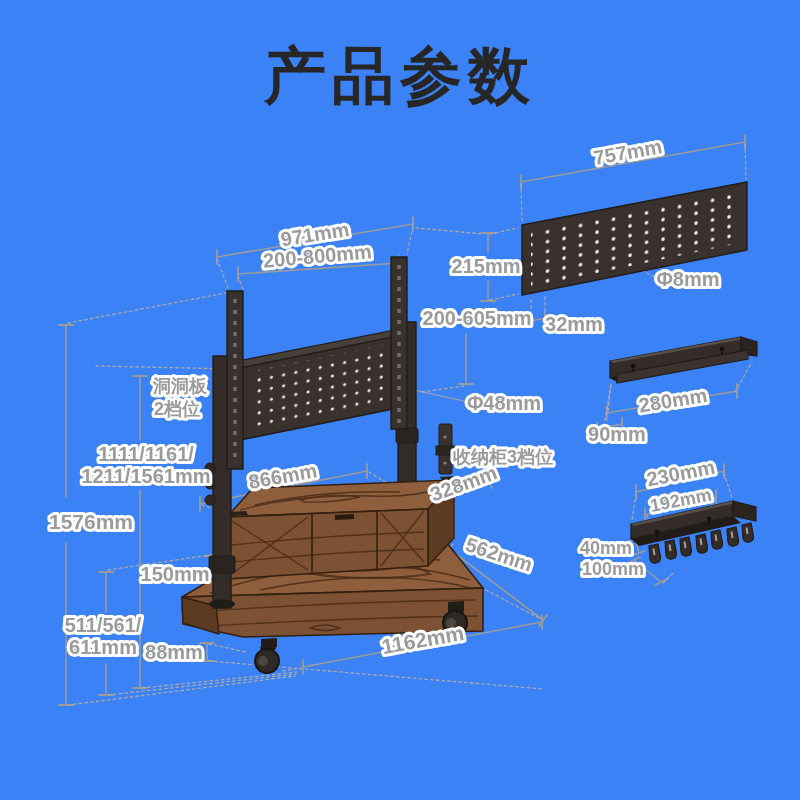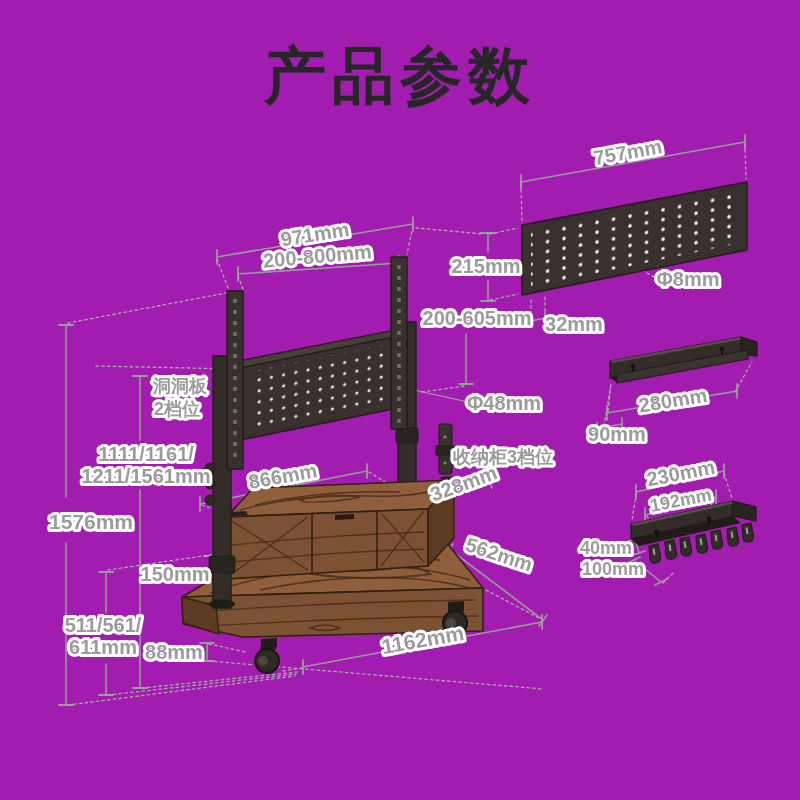--- a/index.html
+++ b/index.html
@@ -1,16 +1,16 @@
 <!DOCTYPE html>
 <html><head>
 <meta charset="utf-8">
 <style>
   html,body{margin:0;padding:0;background:#ffffff;}
-  #stage{position:relative;width:800px;height:800px;background:#a21caf;overflow:hidden;
+  #stage{position:relative;width:800px;height:800px;background:#3b82f6;overflow:hidden;
          font-family:"Liberation Sans",sans-serif;}
   svg{position:absolute;left:0;top:0;}
   .title{font-family:"Liberation Sans",sans-serif;font-size:62px;font-weight:bold;
          letter-spacing:6px;fill:#262626;}
   .dim{font-family:"Liberation Sans",sans-serif;font-size:20px;font-weight:bold;fill:#9b9b9b;
        paint-order:stroke;stroke:#ffffff;stroke-width:6px;stroke-linejoin:round;}
   .dim19{font-size:18px;}
   .dim21{font-size:21px;}
   .dl{stroke:#9b9b9b;stroke-width:1.6;fill:none;stroke-linecap:round;}
   .dl2{stroke:#a5a5a5;stroke-width:1.2;fill:none;stroke-linecap:round;}

